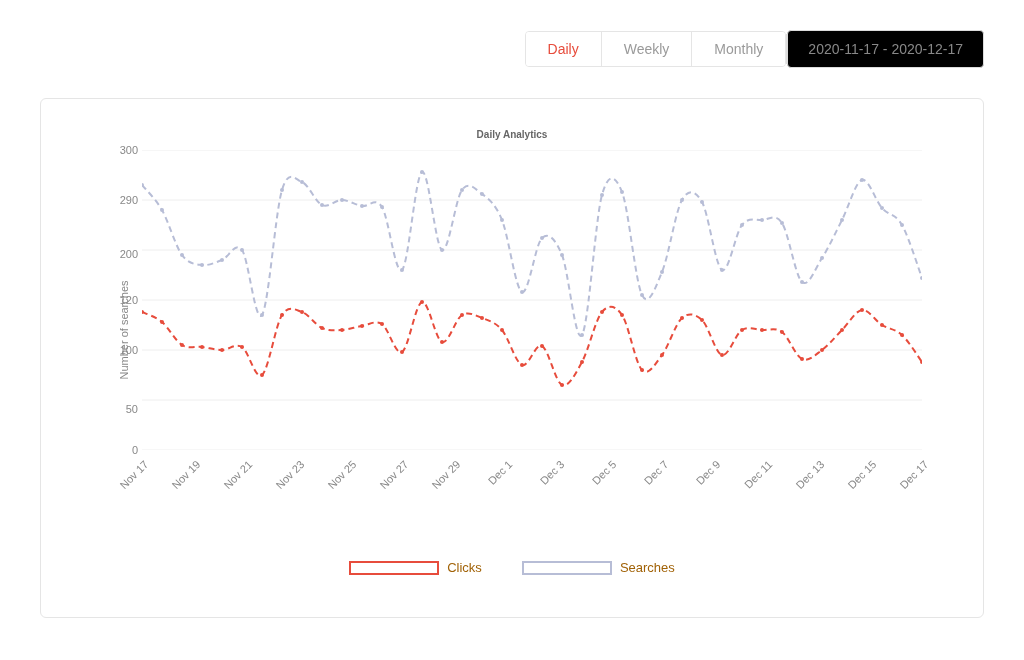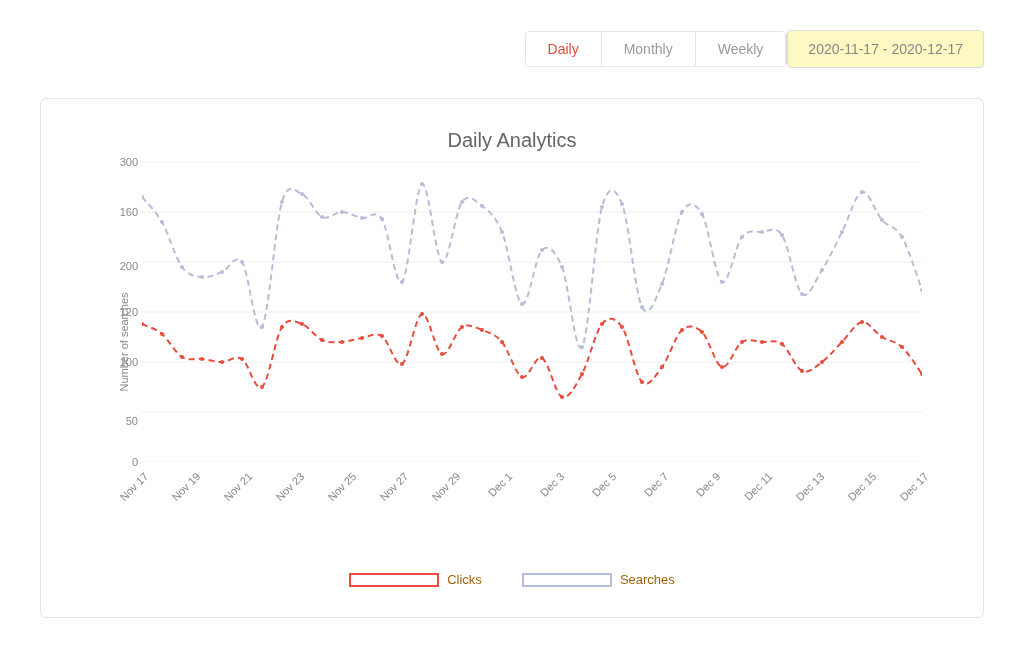--- a/index.html
+++ b/index.html
@@ -35,37 +35,37 @@
   .seg-btn.active { color: #e74c3c; }
   .divider {
     width: 1px;
     height: 30px;
     background: #dcdcdc;
   }
   .date-range {
     padding: 10px 20px;
     font-size: 14px;
     color: #888;
-    background: #fef9c3;
+    background: #000000;
     border: 1px solid #dcdcdc;
     border-radius: 4px;
     cursor: pointer;
   }
   .card {
     margin: 10px 40px 30px 40px;
     border: 1px solid #e5e5e5;
     border-radius: 6px;
     padding: 30px 30px 30px 30px;
     height: 520px;
     position: relative;
   }
   .chart-title {
     text-align: center;
-    font-size: 20px;
-    font-weight: 400;
+    font-size: 10px;
+    font-weight: 700;
     color: #666;
     margin-bottom: 10px;
   }
   .chart-box {
     position: relative;
     width: 820px;
     height: 360px;
     margin: 0 auto;
   }
   .ylabel {
@@ -117,39 +117,39 @@
     border: 2px solid;
     background: transparent;
   }
 </style>
 </head>
 <body>
 
 <div class="toolbar">
   <div class="seg">
     <button class="seg-btn active">Daily</button>
+    <button class="seg-btn">Weekly</button>
     <button class="seg-btn">Monthly</button>
-    <button class="seg-btn">Weekly</button>
   </div>
   <div class="divider"></div>
   <button class="date-range">2020-11-17 - 2020-12-17</button>
 </div>
 
 <div class="card">
   <div class="chart-title">Daily Analytics</div>
 
   <div class="chart-box">
     <div class="ylabel">Number of searches</div>
     <div id="yticks">
         <div class="y-tick" style="top: 300px;">0</div>
         <div class="y-tick" style="top: 259px;">50</div>
         <div class="y-tick" style="top: 200px;">100</div>
         <div class="y-tick" style="top: 150px;">120</div>
         <div class="y-tick" style="top: 104px;">200</div>
-        <div class="y-tick" style="top: 50px;">160</div>
+        <div class="y-tick" style="top: 50px;">290</div>
         <div class="y-tick" style="top: 0px;">300</div>
       </div>
     <svg class="plot" id="plot" width="780" height="300">
         <line x1="0" x2="780" y1="300" y2="300" stroke="#eeeeee" stroke-width="1"></line>
         <line x1="0" x2="780" y1="250" y2="250" stroke="#eeeeee" stroke-width="1"></line>
         <line x1="0" x2="780" y1="200" y2="200" stroke="#eeeeee" stroke-width="1"></line>
         <line x1="0" x2="780" y1="150" y2="150" stroke="#eeeeee" stroke-width="1"></line>
         <line x1="0" x2="780" y1="100" y2="100" stroke="#eeeeee" stroke-width="1"></line>
         <line x1="0" x2="780" y1="50" y2="50" stroke="#eeeeee" stroke-width="1"></line>
         <line x1="0" x2="780" y1="0" y2="0" stroke="#eeeeee" stroke-width="1"></line>

